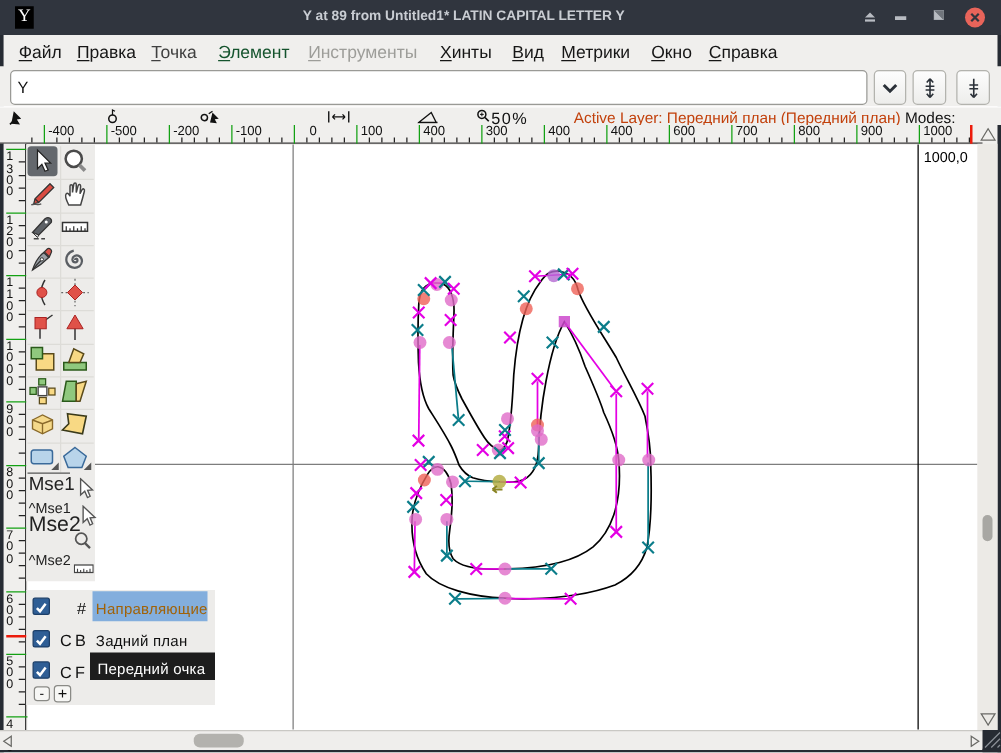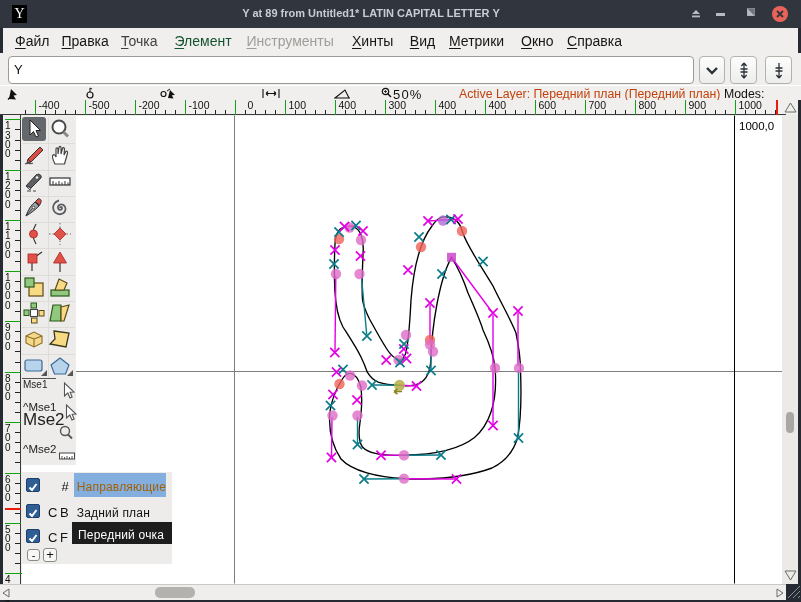--- a/index.html
+++ b/index.html
@@ -420,21 +420,21 @@
       </svg></div>
     <div style="position:absolute;left:21.5px;top:353.7000000000001px;width:24px;height:24px;"><svg width="24" height="24" viewBox="0 0 24 24">
         <rect x="3" y="6" width="17" height="11" rx="2" fill="#b8d4ea" stroke="#3a6a9a" stroke-width="1.2"></rect>
       </svg></div>
     <div style="position:absolute;left:47.8px;top:353.7000000000001px;width:24px;height:24px;"><svg width="24" height="24" viewBox="0 0 24 24">
         <path d="M12 4 L21 11 L17.5 20 L6.5 20 L3 11 Z" fill="#b8d4ea" stroke="#3a6a9a" stroke-width="1.2"></path>
       </svg></div>
     <div style="position:absolute;left:41px;top:370px;width:0;height:0;border-left:6px solid transparent;border-bottom:6px solid #555"></div>
     <div style="position:absolute;left:67px;top:370px;width:0;height:0;border-left:6px solid transparent;border-bottom:6px solid #555"></div>
     <div style="position:absolute;left:22px;top:378px;width:34px;height:1px;background:#555"></div>
-    <div style="position:absolute;left:23px;top:379px;font-size:10px;color:#222">Mse1</div>
+    <div style="position:absolute;left:23px;top:379px;font-size:15px;color:#222">Mse1</div>
     <div style="position:absolute;left:23px;top:401px;font-size:11.5px;color:#222">^Mse1</div>
     <div style="position:absolute;left:23px;top:410px;font-size:17px;color:#222">Mse2</div>
     <div style="position:absolute;left:23px;top:443px;font-size:11.5px;color:#222">^Mse2</div>
     <div style="position:absolute;left:61px;top:382px"><svg width="15" height="17" viewBox="0 0 14 17">
         <path d="M3 1 L3 14 L6.3 11 L8.5 16 L10.6 15 L8.6 10.3 L12.5 10 Z" fill="#fff" stroke="#555" stroke-width="1.1"></path>
       </svg></div>
     <div style="position:absolute;left:63px;top:404px"><svg width="15" height="17" viewBox="0 0 14 17">
         <path d="M3 1 L3 14 L6.3 11 L8.5 16 L10.6 15 L8.6 10.3 L12.5 10 Z" fill="#fff" stroke="#555" stroke-width="1.1"></path>
       </svg></div>
     <div style="position:absolute;left:58px;top:425px"><svg width="16" height="16" viewBox="0 0 16 16">

